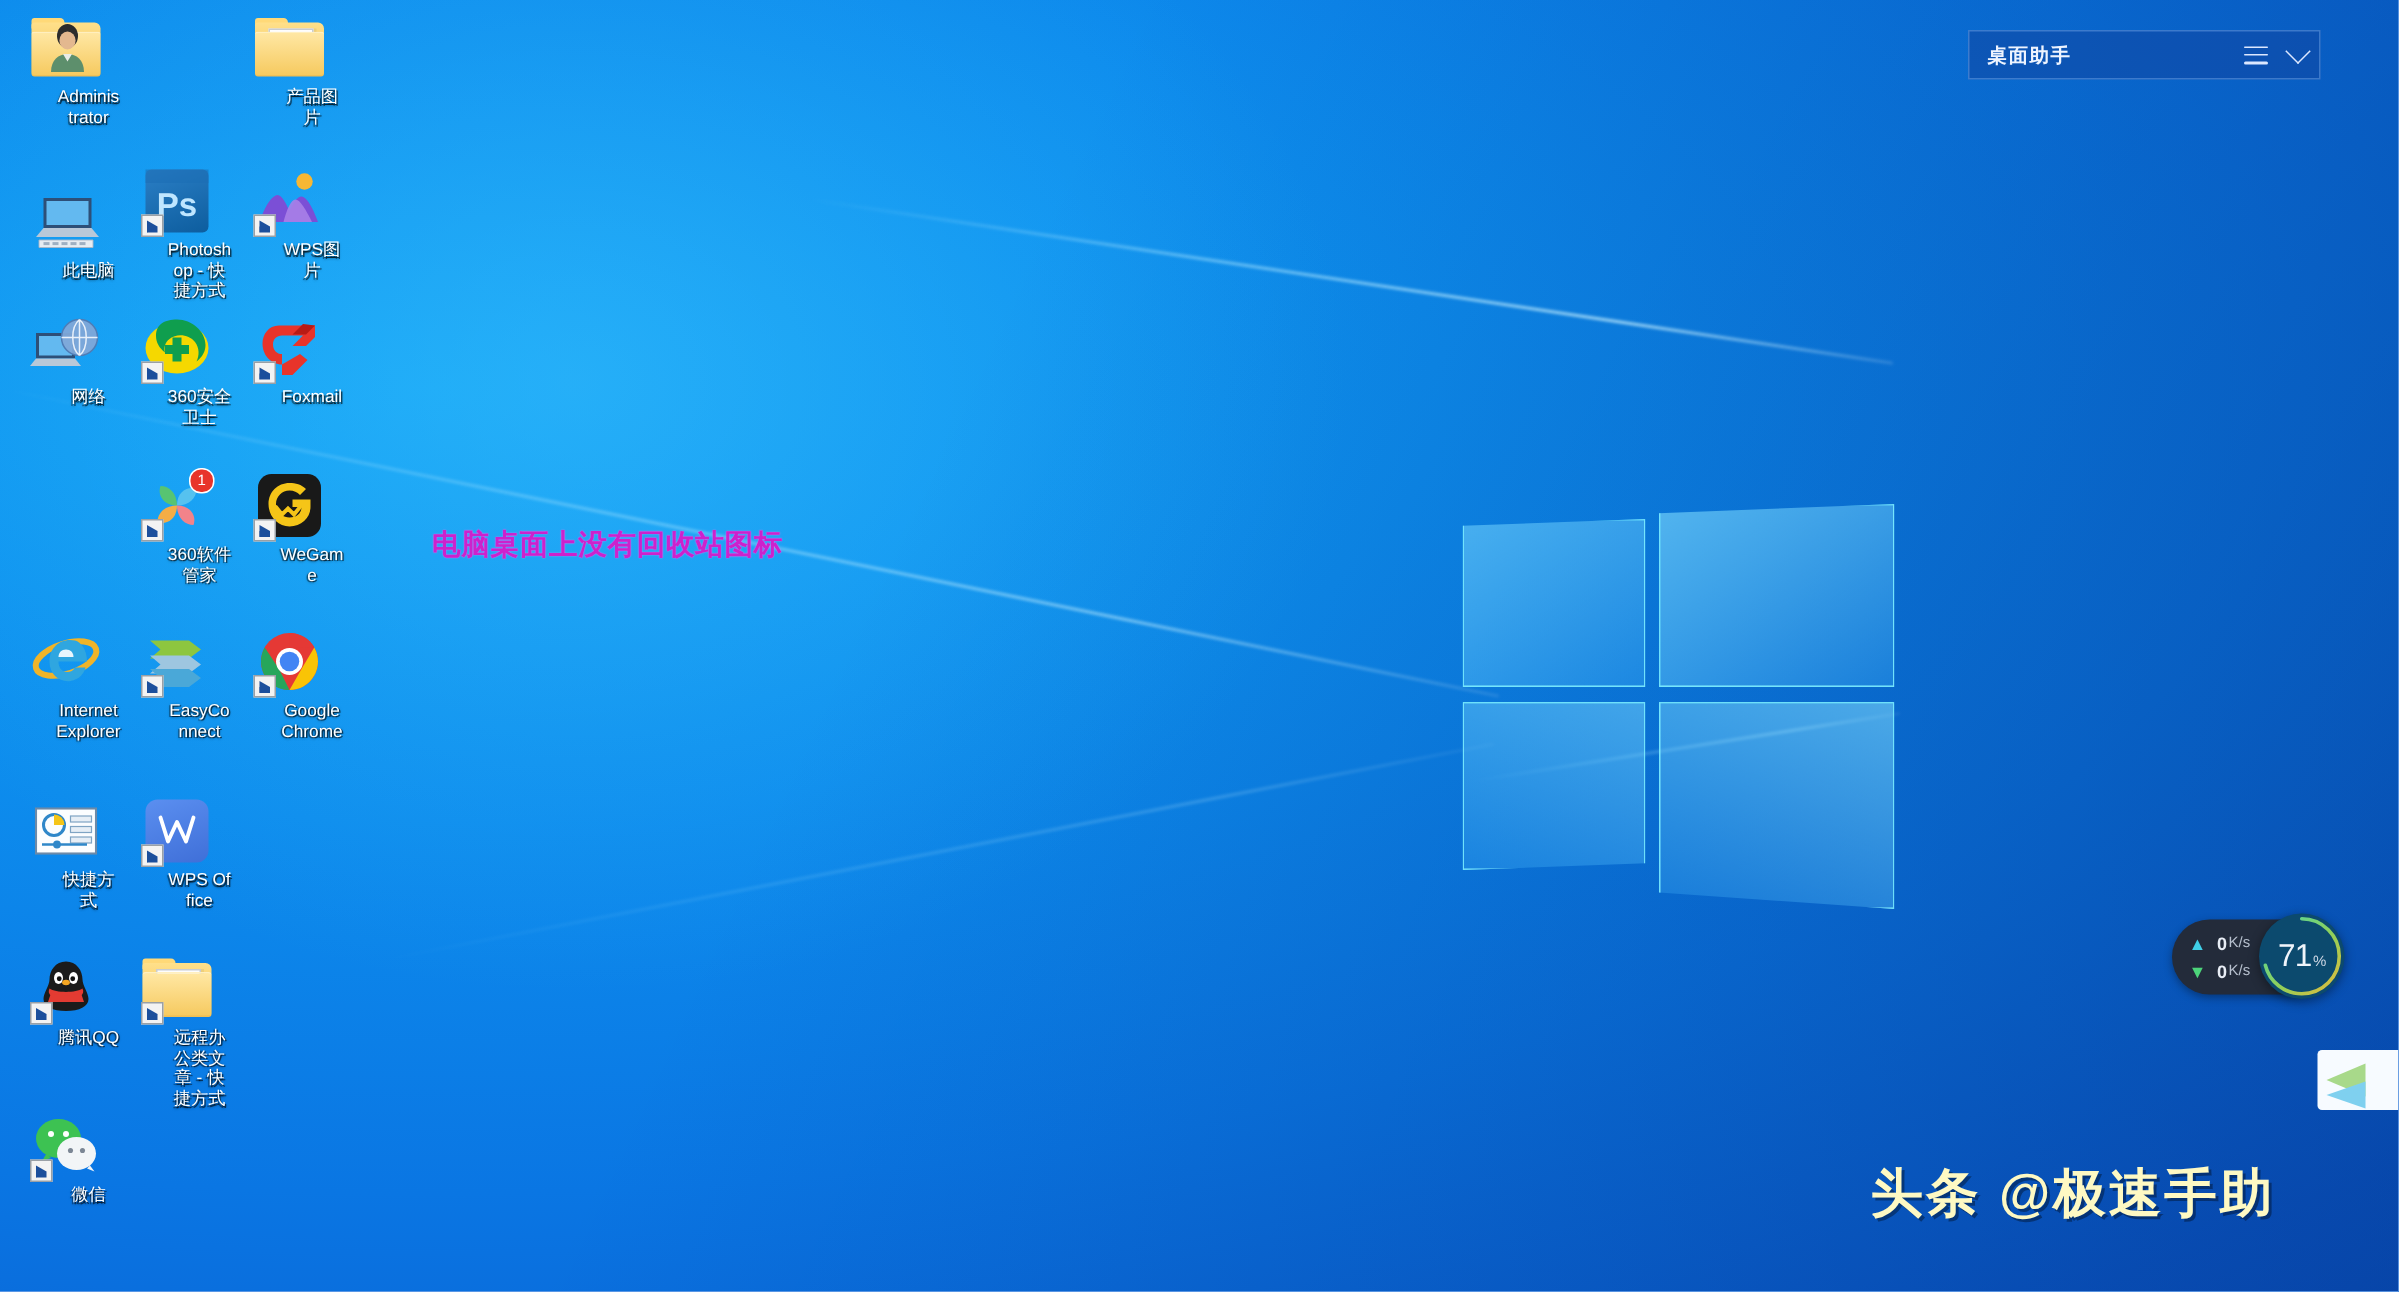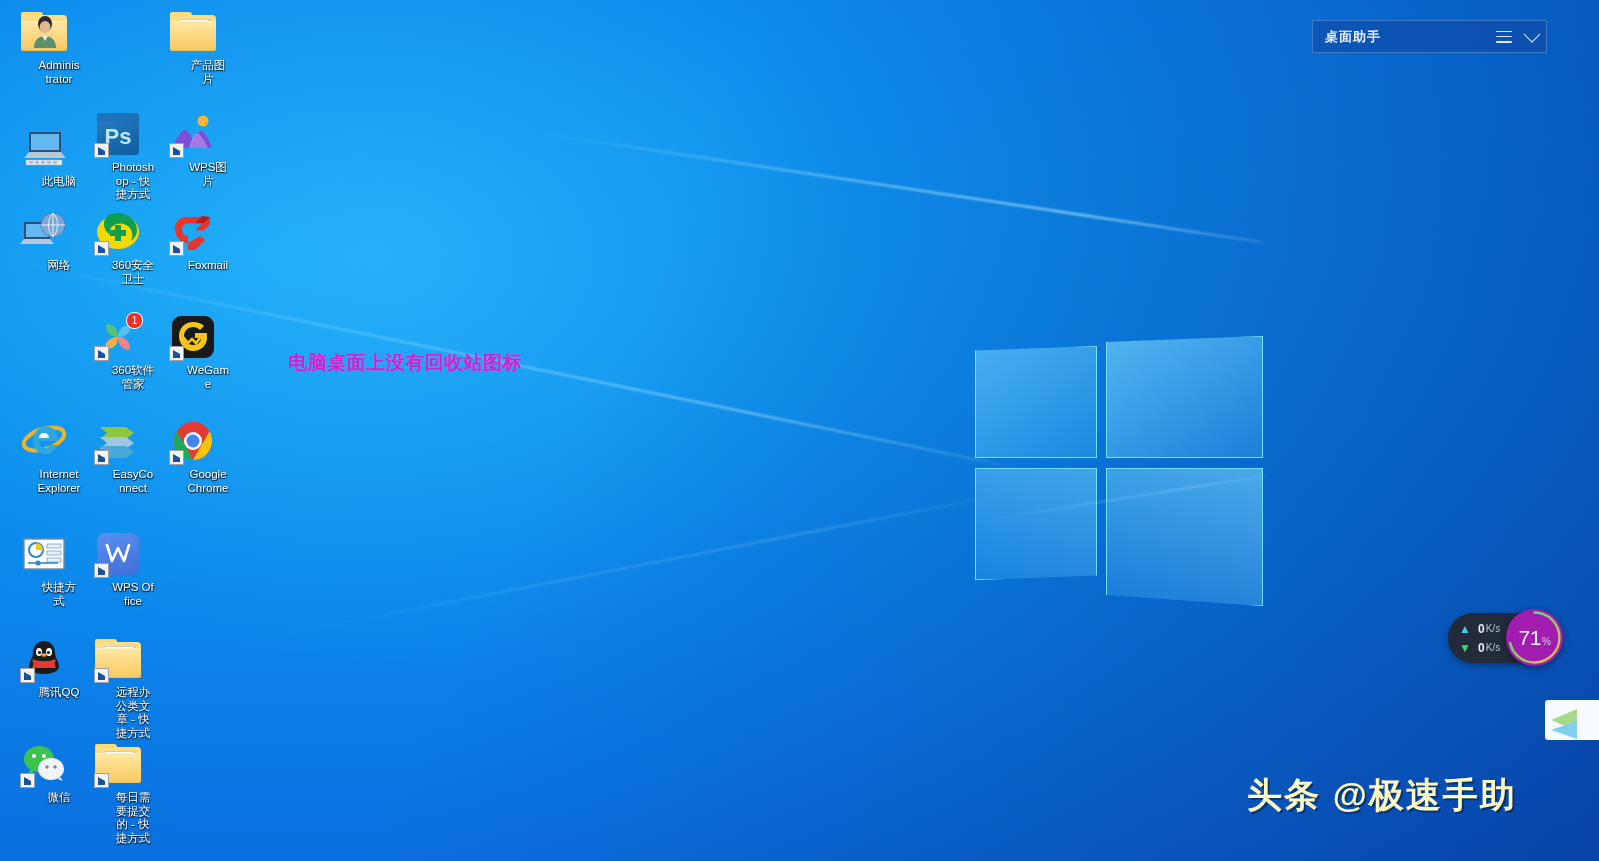--- a/index.html
+++ b/index.html
@@ -255,21 +255,21 @@
   .net-val { font-size: 12px; font-weight: bold; color:#e8edf5; margin-left:6px; }
   .net-unit { font-size: 10px; color:#b7c0ce; margin-left:1px; }
 
   #cpu-gauge {
     position: absolute;
     left: 1506px;
     top: 609px;
     width: 57px;
     height: 57px;
     border-radius: 50%;
-    background: #a21caf;
+    background: #0c4a6e;
     box-shadow: 0 2px 7px rgba(0,0,0,.4);
     display: flex; align-items: center; justify-content: center;
   }
   #cpu-gauge svg { position:absolute; left:0; top:0; }
   .gauge-label {
     position: relative;
     color: #f0f4fa;
     font-size: 21px;
     line-height: 1;
     letter-spacing: -0.5px;
@@ -575,37 +575,20 @@
             <circle cx="14" cy="16" r="2" fill="#fff"></circle>
             <circle cx="24" cy="16" r="2" fill="#fff"></circle>
             <ellipse cx="31" cy="29" rx="13" ry="11" fill="#f2f5f7"></ellipse>
             <path d="M40 37l3 4-5-2z" fill="#f2f5f7"></path>
             <circle cx="27" cy="27" r="1.7" fill="#7b8694"></circle>
             <circle cx="35" cy="27" r="1.7" fill="#7b8694"></circle>
           </svg>
           <div class="shortcut-arrow"></div>
         </div>
         <div class="icon-label">微信</div>
-      </div>
-      <div class="desk-icon" style="left: 80px; top: 740px;">
-        <div class="icon-art">
-          <div class="folder green">
-            <div class="tab"></div>
-            <div class="back"></div>
-            <div class="doc">
-              <i style="top:5px"></i>
-              <i style="top:10px"></i>
-              <i style="top:15px"></i>
-              <i style="top:20px"></i>
-            </div>
-            <div class="front"></div>
-          </div>
-          <div class="shortcut-arrow"></div>
-        </div>
-        <div class="icon-label">每日需要提交的 - 快捷方式</div>
       </div>
     </div>
 
   <div id="annotation">电脑桌面上没有回收站图标</div>
 
   <div id="assistant">
     <div class="title">桌面助手</div>
     <div class="hamburger">
       <span></span>
         <span></span>

